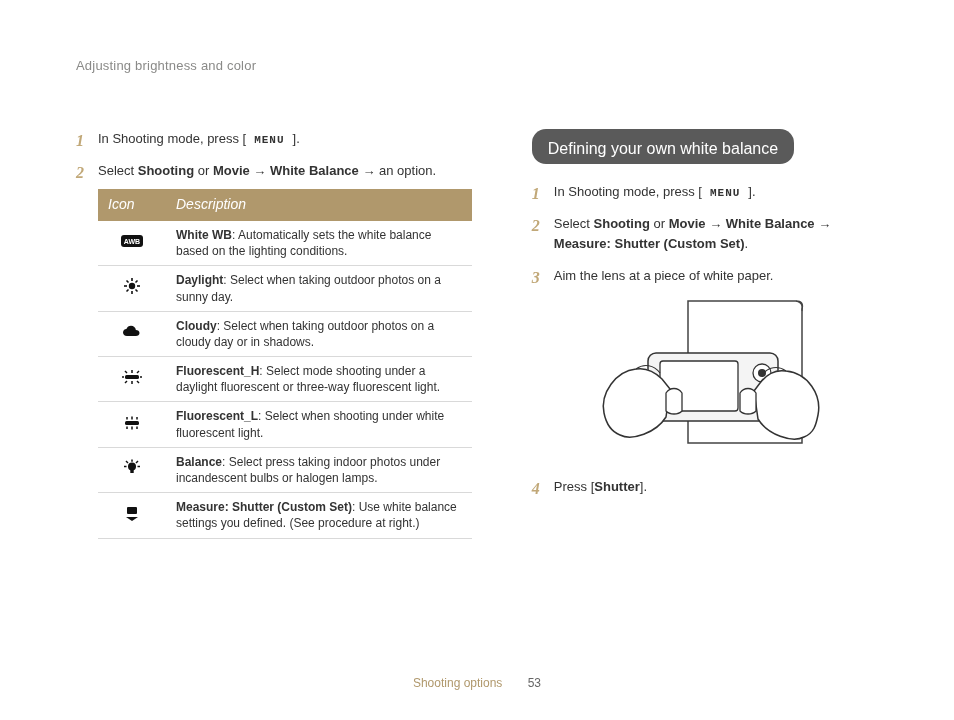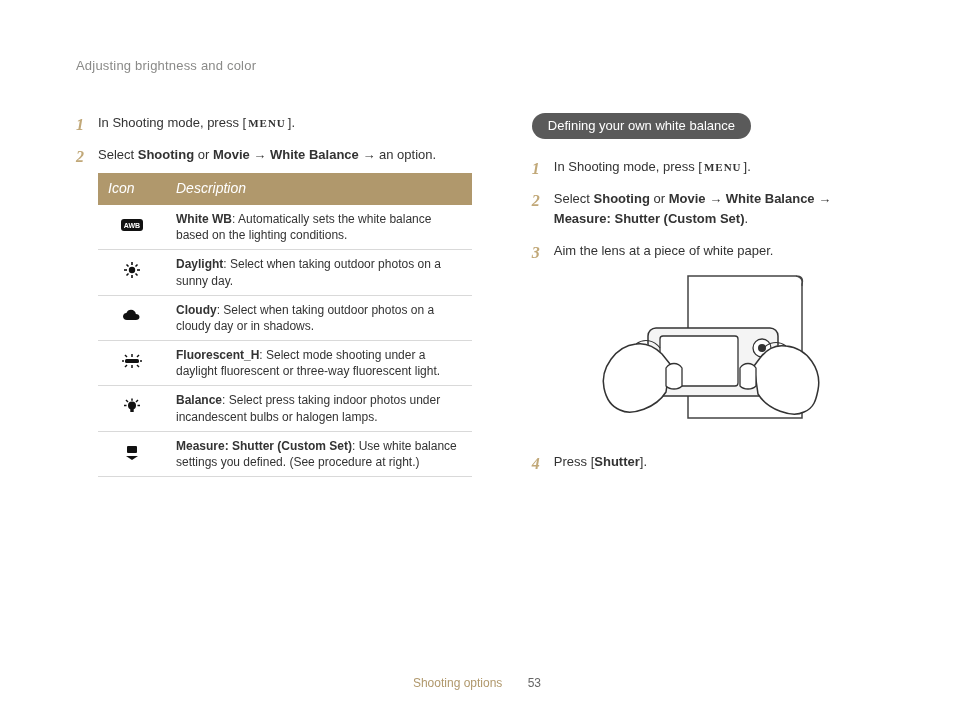--- a/index.html
+++ b/index.html
@@ -20,21 +20,21 @@
     box-sizing:border-box;
   }
   .page{
     padding:58px 66px 0 76px;
   }
   .section-title{
     color:var(--muted);
     font-size:13px;
     font-weight:300;
     letter-spacing:0.2px;
-    margin-bottom:40px;
+    margin-bottom:56px;
   }
   .columns{
     display:flex;
     gap:60px;
   }
   .col{flex:1;min-width:0}
   .col-left{flex-basis:400px}
   .col-right{flex-basis:360px}
 
   ol.steps{
@@ -53,24 +53,24 @@
     position:absolute;left:0;top:0;
     color:var(--accent-num);
     font-style:italic;
     font-weight:600;
     font-size:16px;
     font-family: Georgia, "Times New Roman", serif;
   }
   .menu-chip{
     display:inline-block;
     font-weight:700;
-    font-family: Liberation Serif, serif;
+    font-family: Liberation Mono, monospace;
     letter-spacing:1px;
     font-size:11px;
-    padding:0 2px;
+    padding:0 8px;
     vertical-align:baseline;
   }
   b{font-weight:700}
 
   table.wb{
     width:100%;
     border-collapse:collapse;
     margin-top:8px;
     font-size:12px;
   }
@@ -94,22 +94,22 @@
     text-align:center;
     padding-left:4px;padding-right:4px;
   }
 
   
   .pill{
     display:inline-block;
     background:var(--pill);
     color:#fff;
     border-radius:14px;
-    padding:5px 16px 6px;
-    font-size:13px;
+    padding:11px 16px 6px;
+    font-size:16px;
     margin-bottom:18px;
   }
   .illustration{
     width:280px;height:170px;
     margin:6px 0 14px 16px;
   }
 
   .footer{
     position:absolute;
     left:0;right:0;bottom:30px;
@@ -188,20 +188,34 @@
                           <line x1="6" y1="16" x2="8" y2="14"></line>
                           <line x1="20" y1="16" x2="18" y2="14"></line>
                           <line x1="13" y1="3" x2="13" y2="6"></line>
                           <line x1="13" y1="14" x2="13" y2="17"></line>
                         </g>
                       </svg></span></td>
                 <td><b>Fluorescent_H</b><span>: Select mode shooting under a daylight fluorescent or three-way fluorescent light.</span></td>
               </tr>
               <tr>
                 <td><span class="icn"><svg viewBox="0 0 26 20">
+                        <rect x="6" y="8" width="14" height="4" rx="1.5" fill="#111"></rect>
+                        <g stroke="#111" stroke-width="1.5">
+                          <line x1="8" y1="4" x2="8" y2="6.5"></line>
+                          <line x1="13" y1="3.5" x2="13" y2="6.5"></line>
+                          <line x1="18" y1="4" x2="18" y2="6.5"></line>
+                          <line x1="8" y1="13.5" x2="8" y2="16"></line>
+                          <line x1="13" y1="13.5" x2="13" y2="16.5"></line>
+                          <line x1="18" y1="13.5" x2="18" y2="16"></line>
+                        </g>
+                      </svg></span></td>
+                <td><b>Fluorescent_L</b><span>: Select when shooting under white fluorescent light.</span></td>
+              </tr>
+              <tr>
+                <td><span class="icn"><svg viewBox="0 0 26 20">
                         <circle cx="13" cy="8.5" r="4" fill="#111"></circle>
                         <rect x="11.3" y="12" width="3.4" height="3" fill="#111"></rect>
                         <g stroke="#111" stroke-width="1.5">
                           <line x1="5" y1="8.5" x2="7.5" y2="8.5"></line>
                           <line x1="18.5" y1="8.5" x2="21" y2="8.5"></line>
                           <line x1="7" y1="3" x2="9" y2="5"></line>
                           <line x1="19" y1="3" x2="17" y2="5"></line>
                           <line x1="13" y1="1.5" x2="13" y2="3.8"></line>
                         </g>
                       </svg></span></td>

